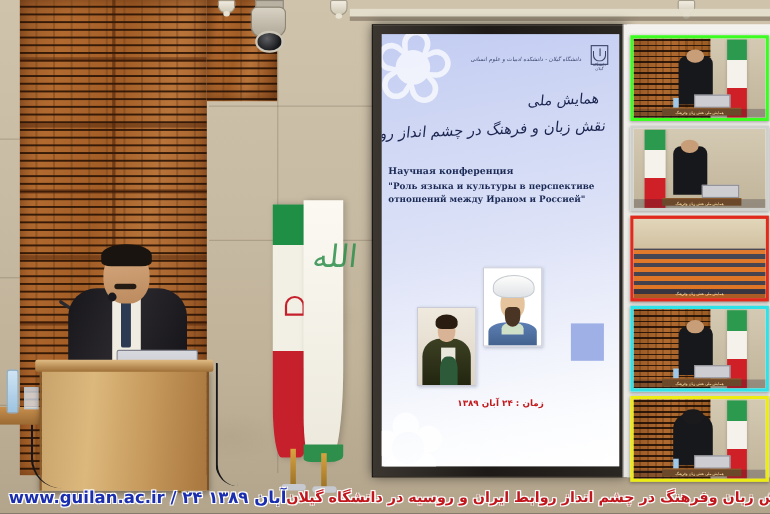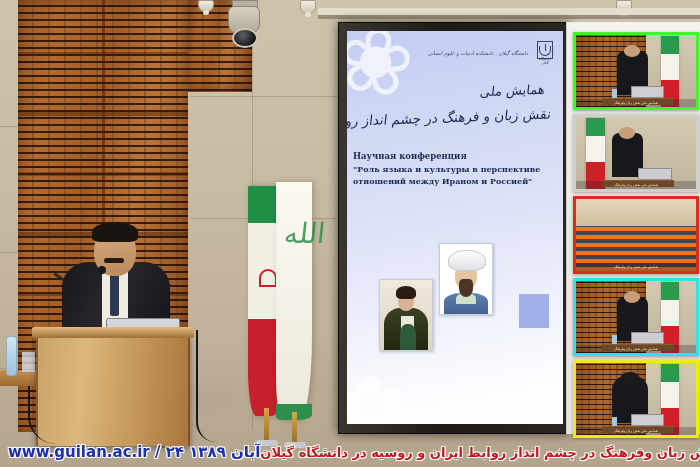--- a/index.html
+++ b/index.html
@@ -258,20 +258,21 @@
         <div class="sd-robe"></div>
         <div class="sd-collar"></div>
         <div class="sd-face"></div>
         <div class="sd-beard"></div>
         <div class="sd-turban"></div>
       </div>
 
       <div class="blue-sq"></div>
 
       <div class="fa-foot">
+        <div class="fa-when">زمان : ۲۴ آبان ۱۳۸۹</div>
       </div>
     </div>
   </div>
 
   <div class="strip">
     <div class="thumb t1">
       <div class="th-inner">
         <div class="th-wood"></div>
         <div class="th-wall"></div>
         <div class="th-flag"></div>

